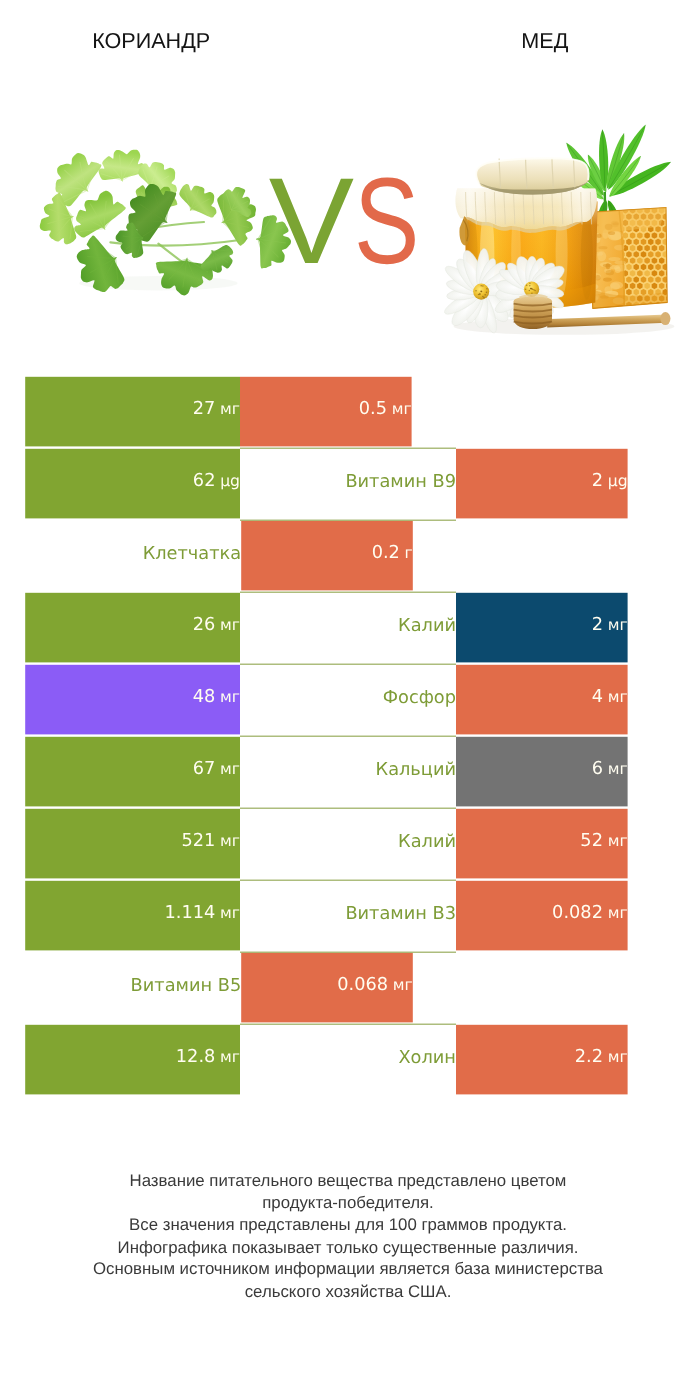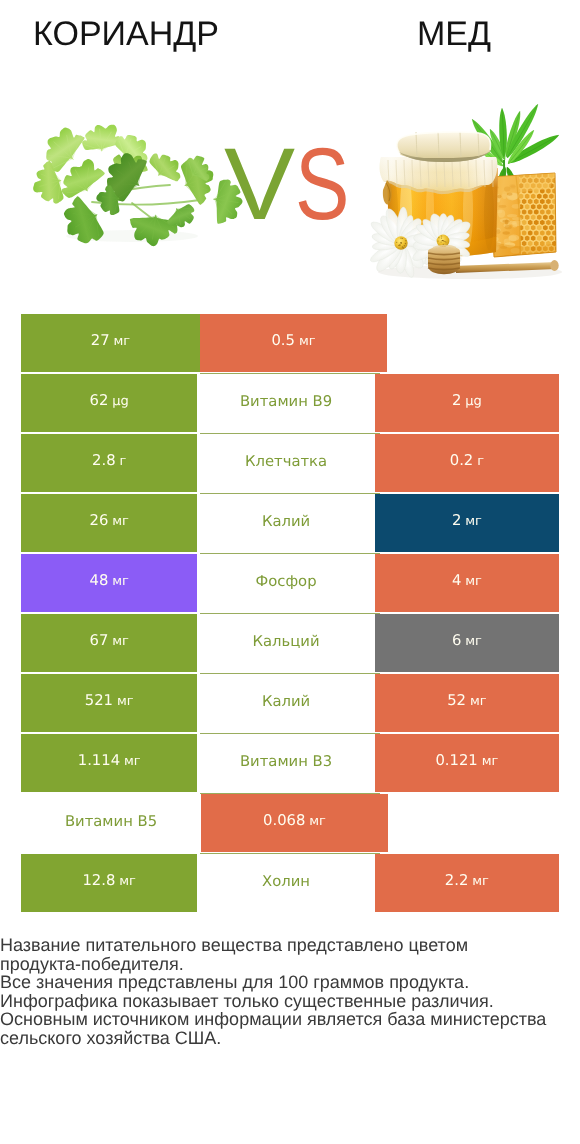--- a/index.html
+++ b/index.html
@@ -1,44 +1,44 @@
 <!DOCTYPE html>
 <html><head>
 <meta charset="utf-8">
 <style>
   html,body{margin:0;padding:0;background:#fff;}
   body{width:580px;height:1144px;font-family:"Liberation Sans",sans-serif;
        -webkit-font-smoothing:antialiased;text-rendering:geometricPrecision;}
   .page{position:relative;width:580px;height:1144px;overflow:hidden;background:#fff;}
 
-  .title{position:absolute;top:20px;font-size:34px;line-height:28px;color:#141414;
+  .title{position:absolute;top:20px;font-size:18px;line-height:28px;color:#141414;
          text-align:center;white-space:nowrap;font-weight:400;}
   .title-left{left:0;width:252px;}
   .title-right{left:290px;width:328px;}
 
   .vs{position:absolute;left:224px;top:133px;font-size:102px;line-height:102px;font-weight:400;}
   .vs .v{display:inline-block;transform:scaleX(1.045);transform-origin:left center;color:#7ba433;}
   .vs .s{display:inline-block;transform:scaleX(.80);transform-origin:left center;color:#e2694a;margin-left:3px;}
 
   .art{position:absolute;left:0;top:0;width:580px;height:1144px;pointer-events:none;}
 
   .table{position:absolute;left:21px;top:314px;width:538px;}
   .row{position:relative;display:flex;height:60px;}
-  .cell{display:flex;align-items:center;justify-content:center;box-sizing:border-box;height:58.2px;}
+  .cell{display:flex;align-items:center;justify-content:flex-end;box-sizing:border-box;height:58.2px;}
   .c-left{width:179px;}
   .c-mid{width:180px;background:#fff;height:60px;}
-  .c-right{width:187px;}
+  .c-right{width:143px;}
   .sep{position:absolute;left:179px;top:-1.2px;width:180px;height:1px;background:#9aad5e;}
   .val{white-space:nowrap;color:#fffdf0;font-family:"DejaVu Sans",sans-serif;position:relative;top:-3.6px;}
   .num{font-size:14.8px;}
   .unit{font-size:13px;margin-left:-1.2px;}
   .lbl{font-size:14.8px;font-family:"DejaVu Sans",sans-serif;position:relative;top:-2.4px;}
 
-  .footer{position:absolute;left:0;top:936px;width:580px;text-align:left;
-          font-size:18px;color:#3a3a3a;line-height:18.6px;}
+  .footer{position:absolute;left:0;top:974px;width:580px;text-align:center;
+          font-size:14px;color:#3a3a3a;line-height:18.6px;}
 </style>
 </head>
 <body>
 
 <div class="page">
 
   <div class="title title-left">КОРИАНДР</div>
   <div class="title title-right">МЕД</div>
 
   <svg class="art" viewBox="0 0 580 1144" xmlns="http://www.w3.org/2000/svg">
@@ -870,23 +870,20 @@
         </div>
         <div class="cell c-mid">
           <span class="lbl" style="color:#7e9c37">Витамин B9</span>
         </div>
         <div class="cell c-right" style="background:#e16c49">
           <span class="val"><span class="num">2</span> <span class="unit">µg</span></span>
         </div>
         <div class="sep"></div>
       </div>
       <div class="row">
-        <div class="cell c-left" style="background:#81a531">
-          <span class="val"><span class="num">2.8</span> <span class="unit">г</span></span>
-        </div>
         <div class="cell c-mid">
           <span class="lbl" style="color:#7e9c37">Клетчатка</span>
         </div>
         <div class="cell c-right" style="background:#e16c49">
           <span class="val"><span class="num">0.2</span> <span class="unit">г</span></span>
         </div>
         <div class="sep"></div>
       </div>
       <div class="row">
         <div class="cell c-left" style="background:#81a531">
@@ -937,21 +934,21 @@
         <div class="sep"></div>
       </div>
       <div class="row">
         <div class="cell c-left" style="background:#81a531">
           <span class="val"><span class="num">1.114</span> <span class="unit">мг</span></span>
         </div>
         <div class="cell c-mid">
           <span class="lbl" style="color:#7e9c37">Витамин B3</span>
         </div>
         <div class="cell c-right" style="background:#e16c49">
-          <span class="val"><span class="num">0.121</span> <span class="unit">мг</span></span>
+          <span class="val"><span class="num">0.082</span> <span class="unit">мг</span></span>
         </div>
         <div class="sep"></div>
       </div>
       <div class="row">
         <div class="cell c-mid">
           <span class="lbl" style="color:#7e9c37">Витамин B5</span>
         </div>
         <div class="cell c-right" style="background:#e16c49">
           <span class="val"><span class="num">0.068</span> <span class="unit">мг</span></span>
         </div>

